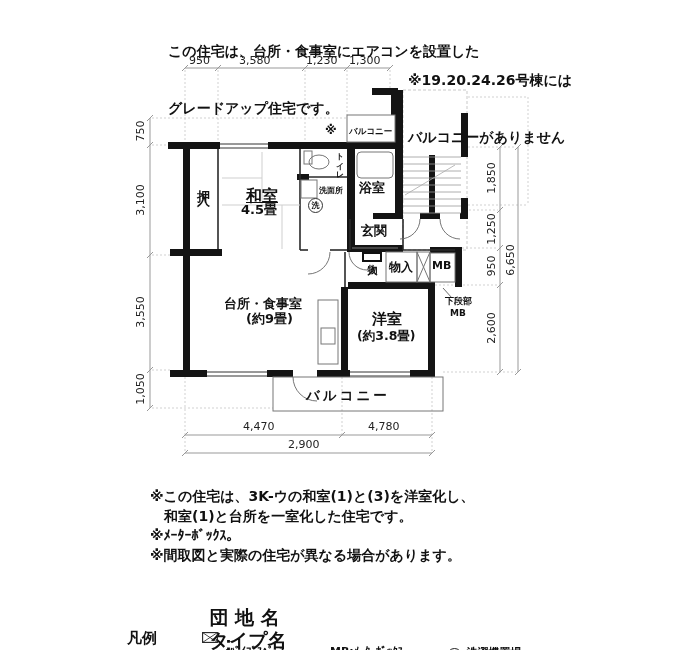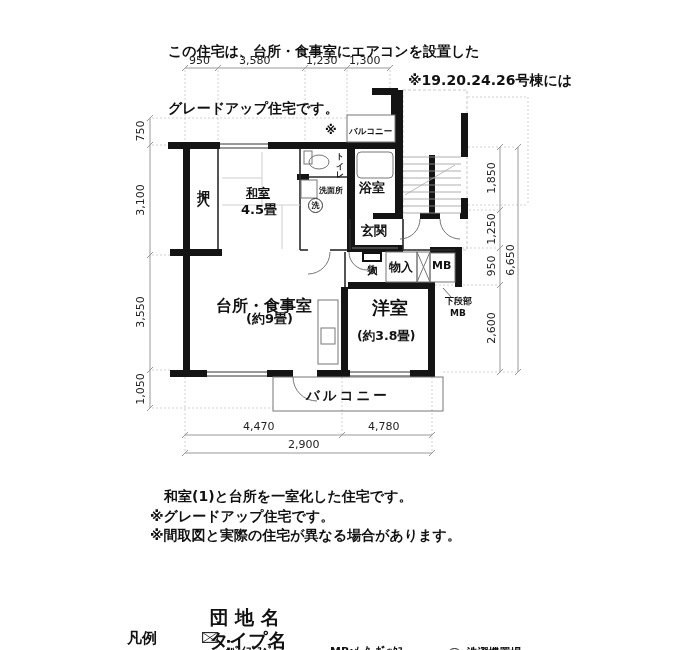--- a/index.html
+++ b/index.html
@@ -192,40 +192,41 @@
     </g>
   </svg>
 
   <div class="hdr">
     <div>この住宅は、台所・食事室にエアコンを設置した</div>
     <div>グレードアップ住宅です。</div>
   </div>
 
   <div class="bnote">
     <div>※19.20.24.26号棟には</div>
+    <div>バルコニーがありません</div>
   </div>
 
   <div class="lbl vert" style="left:195px;top:180px;font-size:13px;">押入</div>
-  <div class="lbl" style="left:246px;top:187px;font-size:12px;text-decoration:underline;">和室</div>
+  <div class="lbl" style="left:246px;top:187px;font-size:16px;text-decoration:underline;">和室</div>
   <div class="lbl" style="left:241px;top:203px;font-size:13px;">4.5畳</div>
   <div class="lbl vert" style="left:335px;top:147px;font-size:8px;letter-spacing:0;">トイレ</div>
   <div class="lbl" style="left:319px;top:186px;font-size:8px;">洗面所</div>
   <div class="circ" style="left:308px;top:198px;">洗</div>
   <div class="lbl" style="left:359px;top:181px;font-size:13px;">浴室</div>
   <div class="lbl" style="left:349px;top:127px;font-size:8.5px;">バルコニー</div>
   <div class="lbl" style="left:325px;top:124px;font-size:12px;">※</div>
   <div class="lbl" style="left:361px;top:224px;font-size:13px;">玄関</div>
   <div class="boxlbl" style="left:362px;top:252px;">物入</div>
   <div class="lbl" style="left:389px;top:261px;font-size:12px;">物入</div>
   <div class="lbl" style="left:432px;top:260px;font-size:11px;">MB</div>
   <div class="lbl" style="left:445px;top:296px;font-size:9px;">下段部</div>
   <div class="lbl" style="left:450px;top:308px;font-size:9px;">MB</div>
-  <div class="lbl" style="left:216px;top:297px;font-size:16px;">台所・食事室</div>
+  <div class="lbl" style="left:224px;top:297px;font-size:13px;">台所・食事室</div>
   <div class="lbl" style="left:246px;top:312px;font-size:13px;">(約9畳)</div>
-  <div class="lbl" style="left:372px;top:298px;font-size:18px;">洋室</div>
+  <div class="lbl" style="left:372px;top:311px;font-size:15px;">洋室</div>
   <div class="lbl" style="left:357px;top:329px;font-size:12.5px;text-align:center;">(約3.8畳)</div>
   <div class="lbl" style="left:306px;top:388px;font-size:13.5px;letter-spacing:3px;">バルコニー</div>
 
   <div class="dim" style="left:189px;top:54px;">950</div>
   <div class="dim" style="left:239px;top:54px;">3,580</div>
   <div class="dim" style="left:306px;top:54px;">1,230</div>
   <div class="dim" style="left:349px;top:54px;">1,300</div>
 
   <div class="dim rot" style="left:140px;top:131px;">750</div>
   <div class="dim rot" style="left:140px;top:200px;">3,100</div>
@@ -236,22 +237,23 @@
   <div class="dim rot" style="left:491px;top:229px;">1,250</div>
   <div class="dim rot" style="left:491px;top:266px;">950</div>
   <div class="dim rot" style="left:491px;top:328px;">2,600</div>
   <div class="dim rot" style="left:510px;top:260px;">6,650</div>
 
   <div class="dim" style="left:243px;top:420px;">4,470</div>
   <div class="dim" style="left:368px;top:420px;">4,780</div>
   <div class="dim" style="left:288px;top:438px;">2,900</div>
 
   <div class="notes">
+    <div>※この住宅は、3K-ウの和室(1)と(3)を洋室化し、</div>
     <div>　和室(1)と台所を一室化した住宅です。</div>
-    <div>※グレードアップ住宅です。</div>
+    <div>※ﾒｰﾀｰﾎﾞｯｸｽ。</div>
     <div>※間取図と実際の住宅が異なる場合があります。</div>
   </div>
 
   <div class="sumrow" style="top:583px;">
     <span class="slabel">団 地 名</span>
     <span class="ssep">：</span>
     
   </div>
   <div class="sumrow" style="top:606px;">
     <span class="slabel">タイプ名</span>

